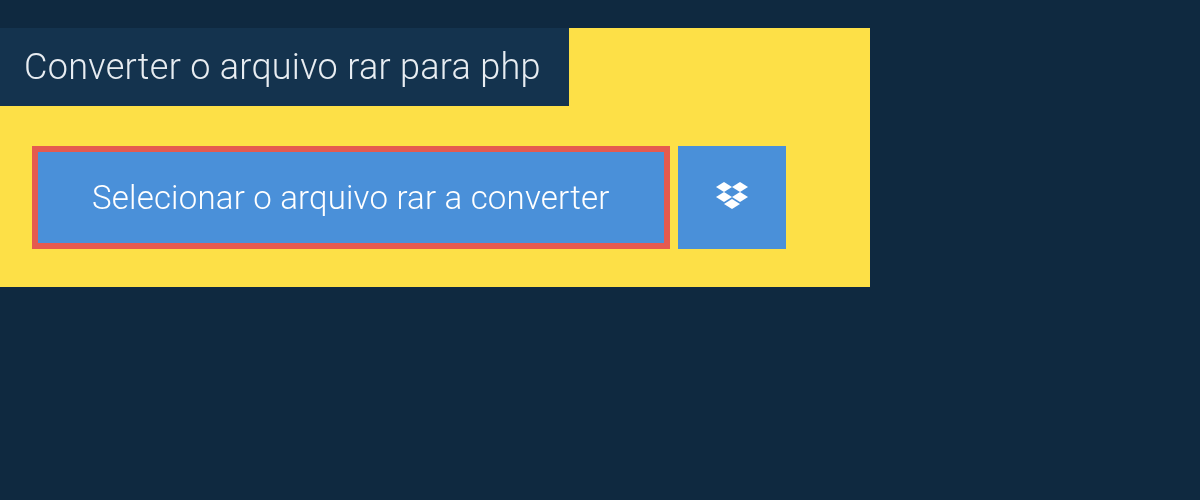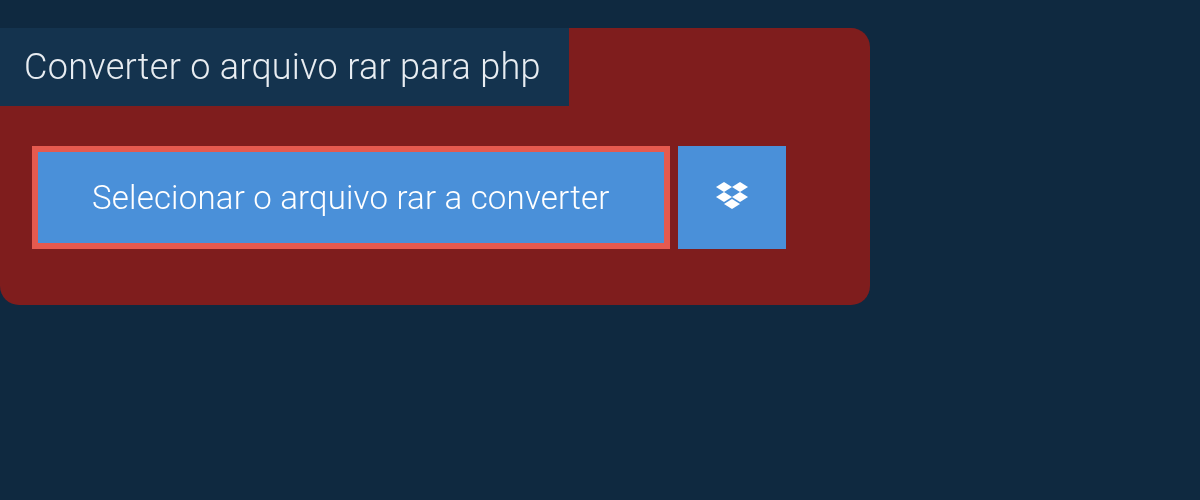--- a/index.html
+++ b/index.html
@@ -9,25 +9,24 @@
     }
     body {
       width: 1200px;
       height: 500px;
       background: #0f2940;
       font-family: -apple-system, BlinkMacSystemFont, "Segoe UI", Roboto, Helvetica, Arial, sans-serif;
       font-weight: 300;
       overflow: hidden;
     }
     .container {
-      background: #7f1d1d;
+      background: #fde047;
       margin: 28px 0 0 0;
       width: 870px;
-      padding-bottom: 56px;
-      border-radius: 19px;
+      padding-bottom: 38px;
     }
     .title-tab {
       display: inline-block;
       background: #14334e;
       padding: 18px 28px 18px 24px;
       color: #e8edf2;
       font-size: 36px;
       font-weight: 300;
       letter-spacing: 0.3px;
     }

